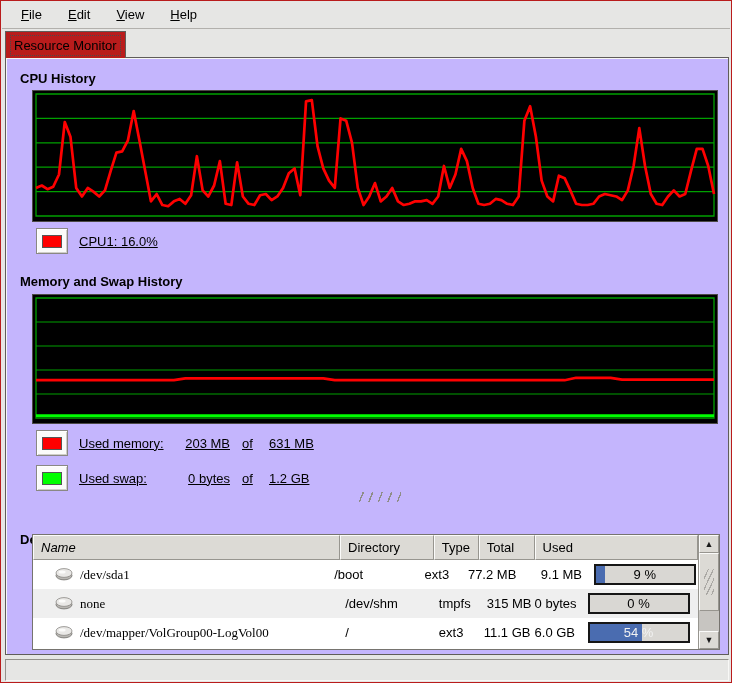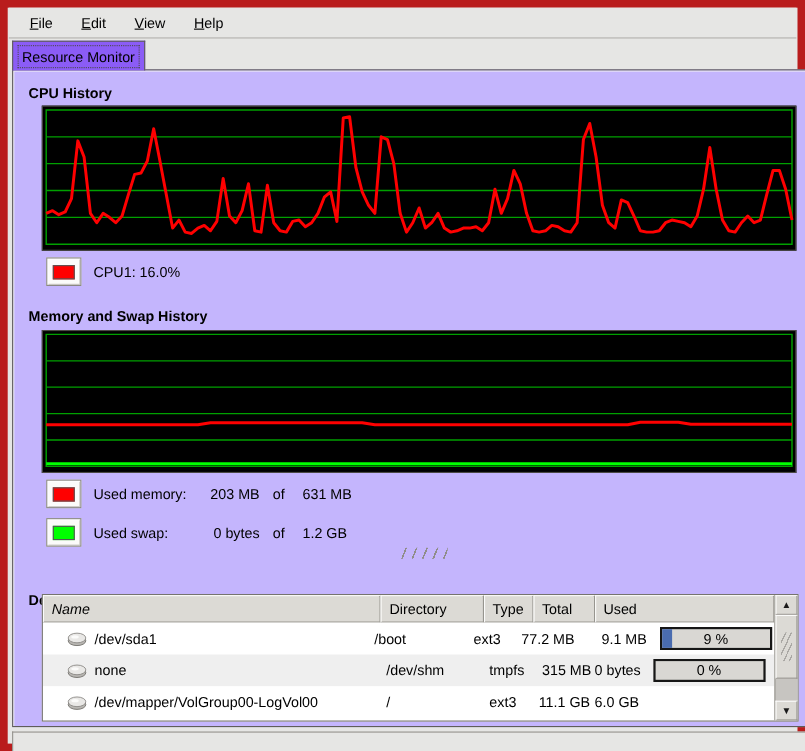--- a/index.html
+++ b/index.html
@@ -1,74 +1,74 @@
 <!DOCTYPE html>
 <html><head>
 <meta charset="utf-8">
 <style>
   * { box-sizing: border-box; margin: 0; padding: 0; }
   html,body { width:732px; height:683px; overflow:hidden;
     font-family:"Liberation Sans", sans-serif; font-size:13px; color:#000; }
   .window { position:absolute; left:0; top:0; width:732px; height:683px;
-    background:#e6e6e4; border:7px solid #b91c1c; }
+    background:#e6e6e4; border:1px solid #b91c1c; }
 
   
   .menubar { position:absolute; left:1px; top:0; right:1px; height:28px;
     display:flex; align-items:center; padding-left:6px;
     border-bottom:1px solid #b2b0ac; background:#e6e6e4; }
   .menu-item { padding:5px 13px; cursor:default; }
   .ul { text-decoration:underline; }
 
   
   .tab-bar { position:absolute; left:4px; top:29px; right:4px; height:27px;
     display:flex; align-items:flex-end; }
   .tab { height:25px; display:flex; align-items:center; padding:0 5px;
     border:1px solid #5f5d59; border-bottom:none; background:#cbc8c3;
     margin-right:1px; position:relative; }
-  .tab.active { background:#8b5cf6; height:27px; margin-bottom:-1px; z-index:3; }
+  .tab.active { background:#b91c1c; height:27px; margin-bottom:-1px; z-index:3; }
   .tab-label { padding:2px 3px; white-space:nowrap; }
   .tab.active .tab-label { outline:1px dotted #4a4a4a; }
 
   
   .page { position:absolute; left:4px; top:56px; width:724px; height:598px;
     border:1px solid #5f5d59; background:#c4b5fd; z-index:2;
     box-shadow: inset 1px 1px 0 #f6f6f4; }
 
   .section-title { position:absolute; font-weight:bold; }
 
   .graph { position:absolute; background:#000; border:1px solid #4c4a46;
     padding:3px 3px 5px 3px; }
   .graph svg { width:100%; height:100%; display:block; overflow:visible; }
 
   .legend-row { position:absolute; display:flex; align-items:center; height:26px; }
   .swatch { width:32px; height:26px; border:1px solid #8a8884; background:#fbfbfa;
     display:flex; align-items:center; justify-content:center;
     box-shadow: inset 1px 1px 0 #fff, inset -1px -1px 0 #cfcdc9; }
   .swatch-inner { width:20px; height:13px; border:1px solid #555; }
-  .legend-text { margin-left:11px; display:flex; align-items:center; }
+  .legend-text { margin-left:11px; display:flex; align-items:center;text-decoration:underline; }
   .lg-label { width:99px; }
   .lg-used  { width:52px; text-align:right; }
   .lg-of    { margin-left:12px; width:16px; }
   .lg-total { margin-left:11px; }
 
   .pane-grip { position:absolute; left:351px; top:434px; width:44px; height:10px;
     background:repeating-linear-gradient(112deg, transparent 0 5.2px, #8f8d89 5.2px 6.6px, transparent 6.6px 8.8px); }
 
   
   .devices-table { position:absolute; left:26px; top:476px; width:688px; height:116px;
     border:1px solid #76746f; background:#fff; display:flex; }
   .table-main { width:667px; display:flex; flex-direction:column; overflow:hidden; }
   .table-header { display:flex; height:25px; flex:none; }
   .th { background:#dcdad5; border-right:1px solid #97958f; border-bottom:1px solid #97958f;
     border-top:1px solid #fbfbfa; border-left:1px solid #fbfbfa;
     display:flex; align-items:center; padding-left:7px; overflow:hidden; white-space:nowrap; }
   .tr { display:flex; height:29px; align-items:center; background:#fff; }
   .tr.alt { background:#efefef; }
   .td { overflow:hidden; white-space:nowrap; }
-  .cell-name { display:flex; align-items:center; padding-left:22px; }
+  .cell-name { display:flex; align-items:flex-start; padding-left:22px;font-family:Liberation Serif, serif; }
   .cell-name .disk { margin-right:7px; flex:none; }
   .cell-pad { padding-left:5px; }
   .cell-used { display:flex; align-items:center; }
   .used-text { width:53px; }
   .progress { width:102px; height:21px; border:2px solid #161616; background:#d9d7d3;
     position:relative; flex:none; }
   .progress-fill { position:absolute; left:0; top:0; bottom:0; }
   .progress-label { position:absolute; inset:0; display:flex; align-items:center;
     justify-content:center; }
 
@@ -231,20 +231,24 @@
                   <ellipse cx="9" cy="6" rx="8" ry="4.4" fill="#e9e8e6" stroke="#8a8884" stroke-width="0.8"></ellipse>
                   <ellipse cx="7.2" cy="5" rx="3.4" ry="1.5" fill="#fbfbfa"></ellipse>
                 </svg>
                 <span>/dev/mapper/VolGroup00-LogVol00</span>
               </div>
               <div class="td cell-pad" style="width: 94px;">/</div>
               <div class="td cell-pad" style="width: 45px;">ext3</div>
               <div class="td cell-pad" style="width: 56px;">11.1 GB</div>
               <div class="td cell-used" style="width: 164px;">
                 <span class="used-text">6.0 GB</span>
+                <div class="progress">
+                  <div class="progress-fill" style="width: 54%; background: rgb(74, 108, 176);"></div>
+                  <div class="progress-label" style="color: rgb(242, 242, 242);">54 %</div>
+                </div>
               </div>
             </div>
           </div>
       </div>
       <div class="scrollbar">
         <div class="scroll-btn">
           <span>▲</span>
         </div>
         <div class="scroll-thumb">
           <span class="thumb-grip"></span>

